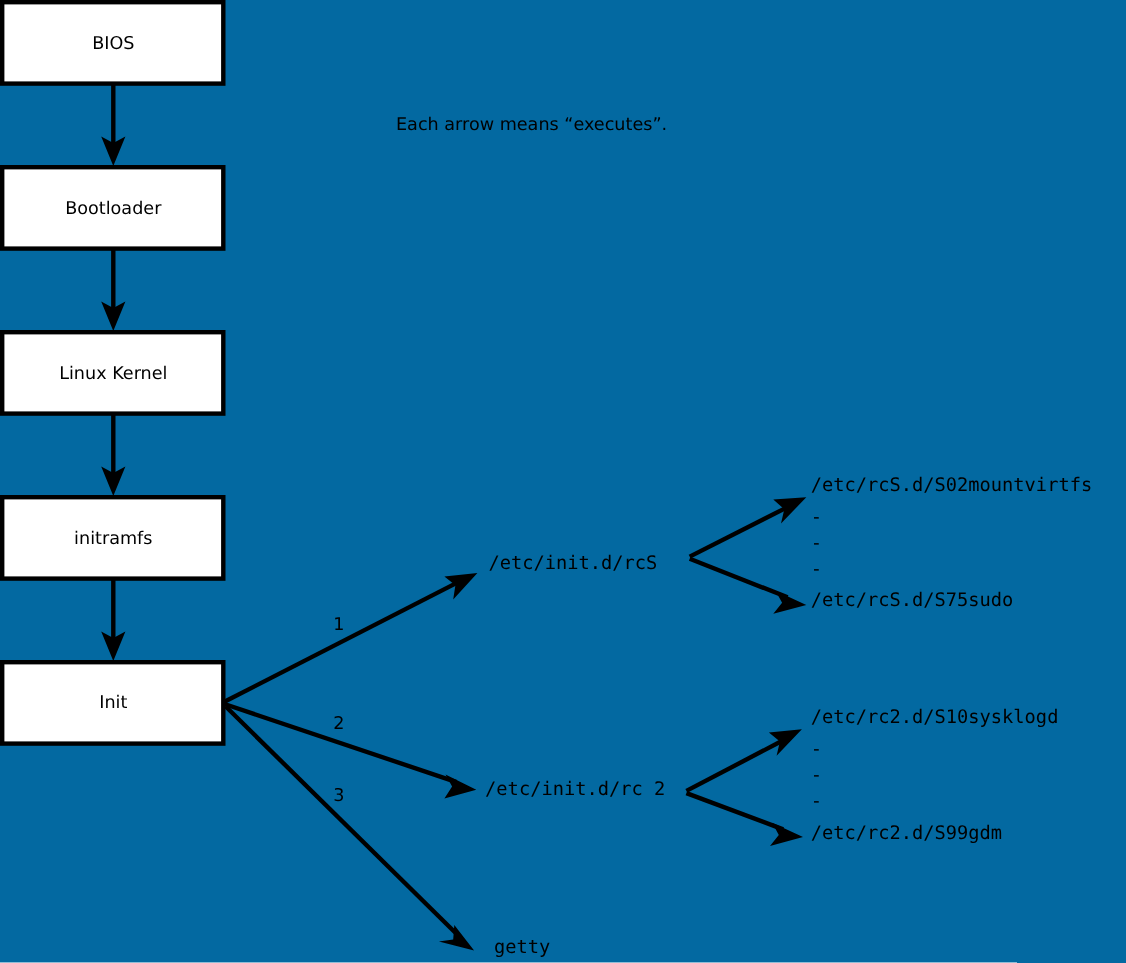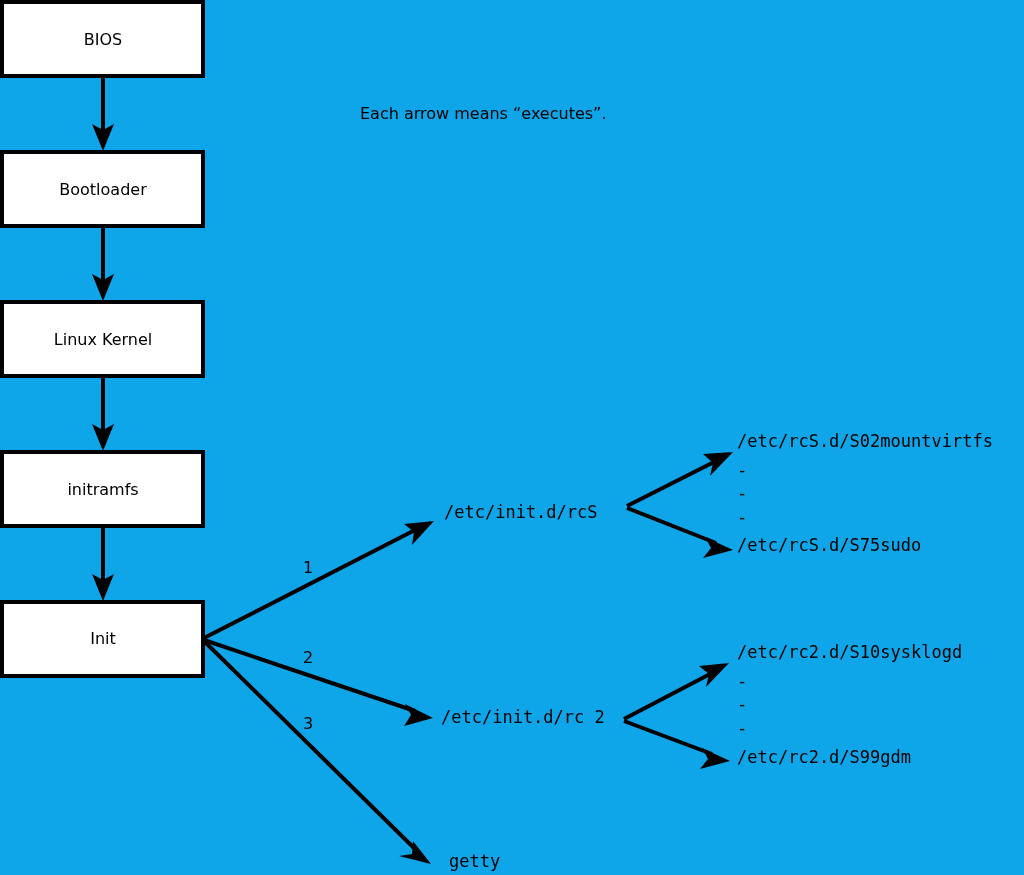--- a/index.html
+++ b/index.html
@@ -4,21 +4,21 @@
 <style>
   html, body {
     margin: 0;
     padding: 0;
     background: #ffffff;
   }
   #canvas {
     position: relative;
     width: 1024px;
     height: 875px;
-    background: #0ea5e9;
+    background: #0369a1;
     overflow: hidden;
     font-family: "DejaVu Sans", sans-serif;
   }
   #diagram-svg {
     position: absolute;
     top: 0;
     left: 0;
     width: 1024px;
     height: 875px;
   }

